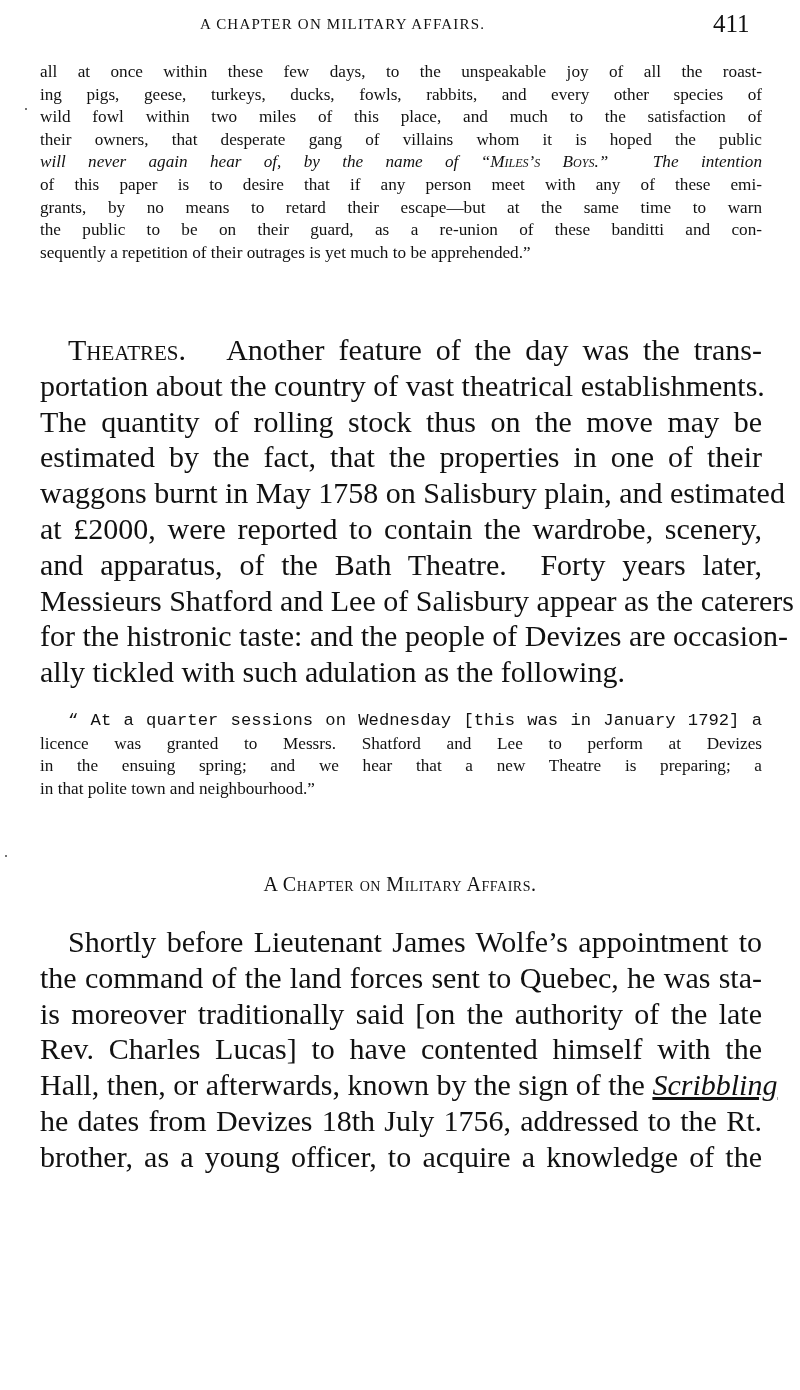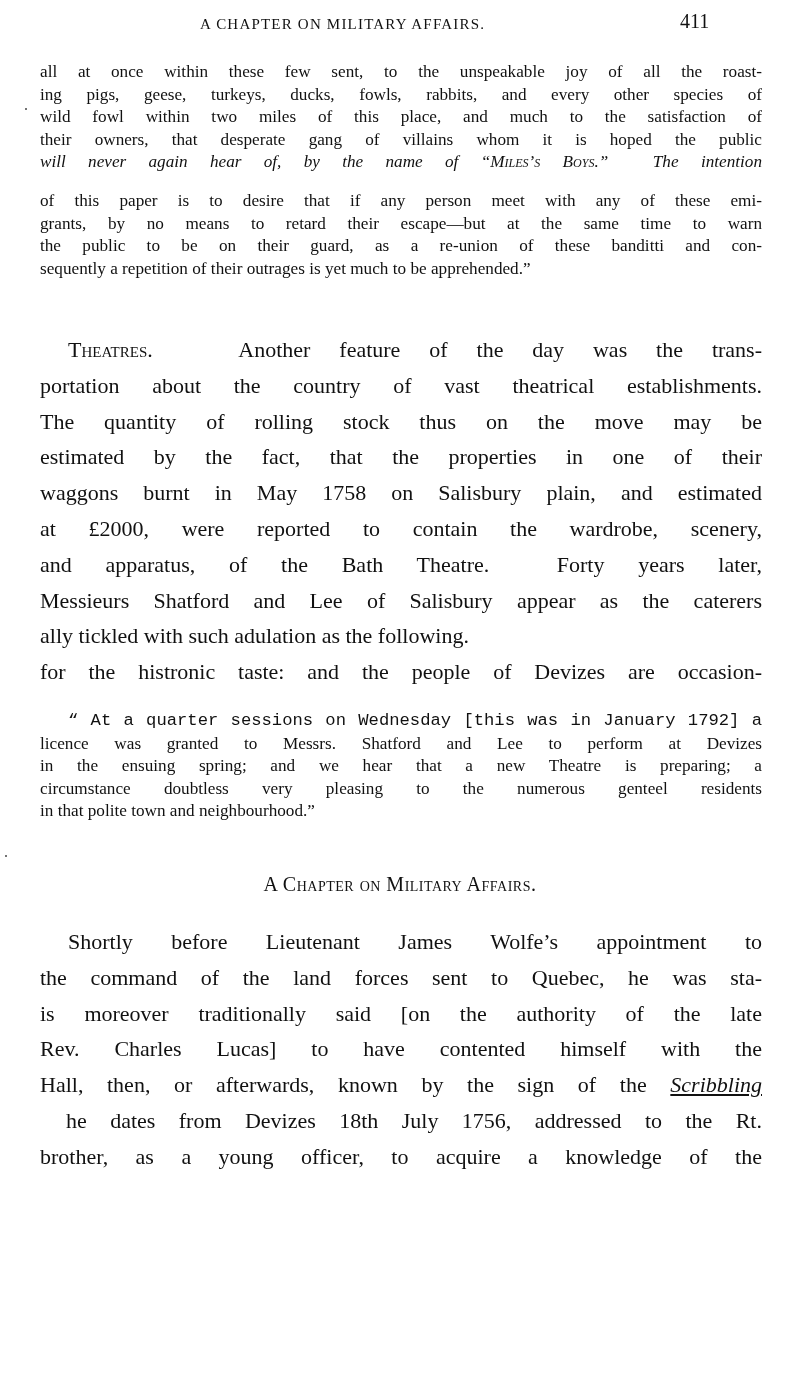--- a/index.html
+++ b/index.html
@@ -10,33 +10,33 @@
   }
   .running-head {
     position: absolute; top: 10px; left: 0; width: 800px; height: 30px;
   }
   .running-title {
     position: absolute; left: 200px; top: 6px;
     font-family: "Liberation Serif", serif;
     font-size: 15px; letter-spacing: 1.2px; text-transform: uppercase;
   }
   .page-number {
-    position: absolute; left: 680px; top: 0px;
+    position: absolute; left: 713px; top: 0px;
     font-family: "Liberation Serif", serif;
-    font-size: 20px;
+    font-size: 25px;
   }
   .block { position: absolute; left: 40px; width: 722px; }
   .line {
     display: block; white-space: nowrap;
     text-align: justify; text-align-last: justify;
     font-family: "Liberation Serif", serif;
   }
   .line.last { text-align-last: left; }
   .small .line { font-size: 17.2px; line-height: 22.6px; }
-  .large .line { font-size: 22px; line-height: 35.8px; }
+  .large .line { font-size: 30px; line-height: 35.8px; }
   .indent { padding-left: 28px; }
   .sc { font-variant: small-caps; }
   .it { font-style: italic; text-decoration: underline; }
   #quote-1 { top: 61px; }
   #para-theatres { top: 332px; }
   #quote-2 { top: 709px; }
   .section-heading {
     position: absolute; top: 873px; left: 0; width: 800px; text-align: center;
     font-family: "Liberation Serif", serif;
     font-size: 20px; font-variant: small-caps; letter-spacing: 0.5px;
@@ -48,57 +48,56 @@
 <body>
 
 <div class="running-head">
   <span class="running-title">A Chapter on Military Affairs.</span>
   <span class="page-number">411</span>
 </div>
 
 <div class="speck" style="left:25px; top:108px;"></div>
 
 <div id="quote-1" class="block small">
-  <span class="line" style="white-space: nowrap; display: block;"><span style="white-space: pre;">all at once within these few sent, to the unspeakable joy of all the roast-</span></span>
+  <span class="line" style="white-space: nowrap; display: block;"><span style="white-space: pre;">all at once within these few days, to the unspeakable joy of all the roast-</span></span>
   <span class="line" style="white-space: nowrap; display: block;"><span style="white-space: pre;">ing pigs, geese, turkeys, ducks, fowls, rabbits, and every other species of</span></span>
   <span class="line" style="white-space: nowrap; display: block;"><span style="white-space: pre;">wild fowl within two miles of this place, and much to the satisfaction of</span></span>
   <span class="line" style="white-space: nowrap; display: block;"><span style="white-space: pre;">their owners, that desperate gang of villains whom it is hoped the public</span></span>
   <span class="line" style="white-space: nowrap; display: block;"><span style="white-space: pre; word-spacing: 0.00120192px; font-style: italic;"><span>will never again hear of, by the name of “</span><span class="sc">Miles’s Boys.</span><span style="white-space:pre">”  The intention</span></span></span>
-  <span class="line" style="white-space: nowrap; display: block; margin-top: 16px;"><span style="white-space: pre;">of this paper is to desire that if any person meet with any of these emi-</span></span>
+  <span class="line" style="white-space: nowrap; display: block;"><span style="white-space: pre;">of this paper is to desire that if any person meet with any of these emi-</span></span>
   <span class="line" style="white-space: nowrap; display: block;"><span style="white-space: pre;">grants, by no means to retard their escape—but at the same time to warn</span></span>
   <span class="line" style="white-space: nowrap; display: block;"><span style="white-space: pre;">the public to be on their guard, as a re-union of these banditti and con-</span></span>
   <span class="line last">sequently a repetition of their outrages is yet much to be apprehended.”</span>
 </div>
 
 <div id="para-theatres" class="block large">
   <span class="line indent" style="white-space: nowrap; display: block;"><span style="white-space: pre;"><span class="sc">Theatres.</span>&nbsp;&nbsp; <span>Another feature of the day was the trans-</span></span></span>
   <span class="line" style="white-space: nowrap; display: block;"><span style="white-space: pre;">portation about the country of vast theatrical establishments.</span></span>
   <span class="line" style="white-space: nowrap; display: block;"><span style="white-space: pre;">The quantity of rolling stock thus on the move may be</span></span>
   <span class="line" style="white-space: nowrap; display: block;"><span style="white-space: pre;">estimated by the fact, that the properties in one of their</span></span>
   <span class="line" style="white-space: nowrap; display: block;"><span style="white-space: pre;">waggons burnt in May 1758 on Salisbury plain, and estimated</span></span>
   <span class="line" style="white-space: nowrap; display: block;"><span style="white-space: pre;">at £2000, were reported to contain the wardrobe, scenery,</span></span>
   <span class="line" style="white-space: nowrap; display: block;"><span style="white-space: pre;">and apparatus, of the Bath Theatre.  Forty years later,</span></span>
   <span class="line" style="white-space: nowrap; display: block;"><span style="white-space: pre;">Messieurs Shatford and Lee of Salisbury appear as the caterers</span></span>
+  <span class="line" style="white-space: nowrap; display: block;"><span style="white-space: pre;">for the histronic taste: and the people of Devizes are occasion-</span></span>
   <span class="line last">ally tickled with such adulation as the following.</span>
-  <span class="line" style="white-space: nowrap; display: block;"><span style="white-space: pre;">for the histronic taste: and the people of Devizes are occasion-</span></span>
 </div>
 
 <div id="quote-2" class="block small">
   <span class="line indent" style="white-space: nowrap; display: block;"><span style="white-space: pre; font-family: Liberation Mono, monospace;">“ At a quarter sessions on Wednesday [this was in January 1792] a</span></span>
   <span class="line" style="white-space: nowrap; display: block;"><span style="white-space: pre;">licence was granted to Messrs. Shatford and Lee to perform at Devizes</span></span>
   <span class="line" style="white-space: nowrap; display: block;"><span style="white-space: pre;">in the ensuing spring; and we hear that a new Theatre is preparing; a</span></span>
-  <span class="line" style="white-space: nowrap; display: block;"><span style="white-space: pre;">circumstance doubtless very pleasing to the numerous genteel residents</span></span>
   <span class="line last">in that polite town and neighbourhood.”</span>
 </div>
 
 <div class="speck" style="left:5px; top:855px;"></div>
 
 <div class="section-heading">A Chapter on Military Affairs.</div>
 
 <div id="para-military" class="block large">
   <span class="line indent" style="white-space: nowrap; display: block;"><span style="white-space: pre;">Shortly before Lieutenant James Wolfe’s appointment to</span></span>
   <span class="line" style="white-space: nowrap; display: block;"><span style="white-space: pre;">the command of the land forces sent to Quebec, he was sta-</span></span>
   <span class="line" style="white-space: nowrap; display: block;"><span style="white-space: pre;">is moreover traditionally said [on the authority of the late</span></span>
   <span class="line" style="white-space: nowrap; display: block;"><span style="white-space: pre;">Rev. Charles Lucas] to have contented himself with the</span></span>
   <span class="line" style="white-space: nowrap; display: block;"><span style="white-space: pre; word-spacing: 0.0015625px;"><span>Hall, then, or afterwards, known by the sign of the</span> <span class="it">Scribbling</span></span></span>
-  <span class="line" style="white-space: nowrap; display: block;"><span style="white-space: pre; margin-left: 26px;">he dates from Devizes 18th July 1756, addressed to the Rt.</span></span>
+  <span class="line" style="white-space: nowrap; display: block;"><span style="white-space: pre;">he dates from Devizes 18th July 1756, addressed to the Rt.</span></span>
   <span class="line" style="white-space: nowrap; display: block;"><span style="white-space: pre;">brother, as a young officer, to acquire a knowledge of the</span></span>
 </div>
 
 </body></html>

